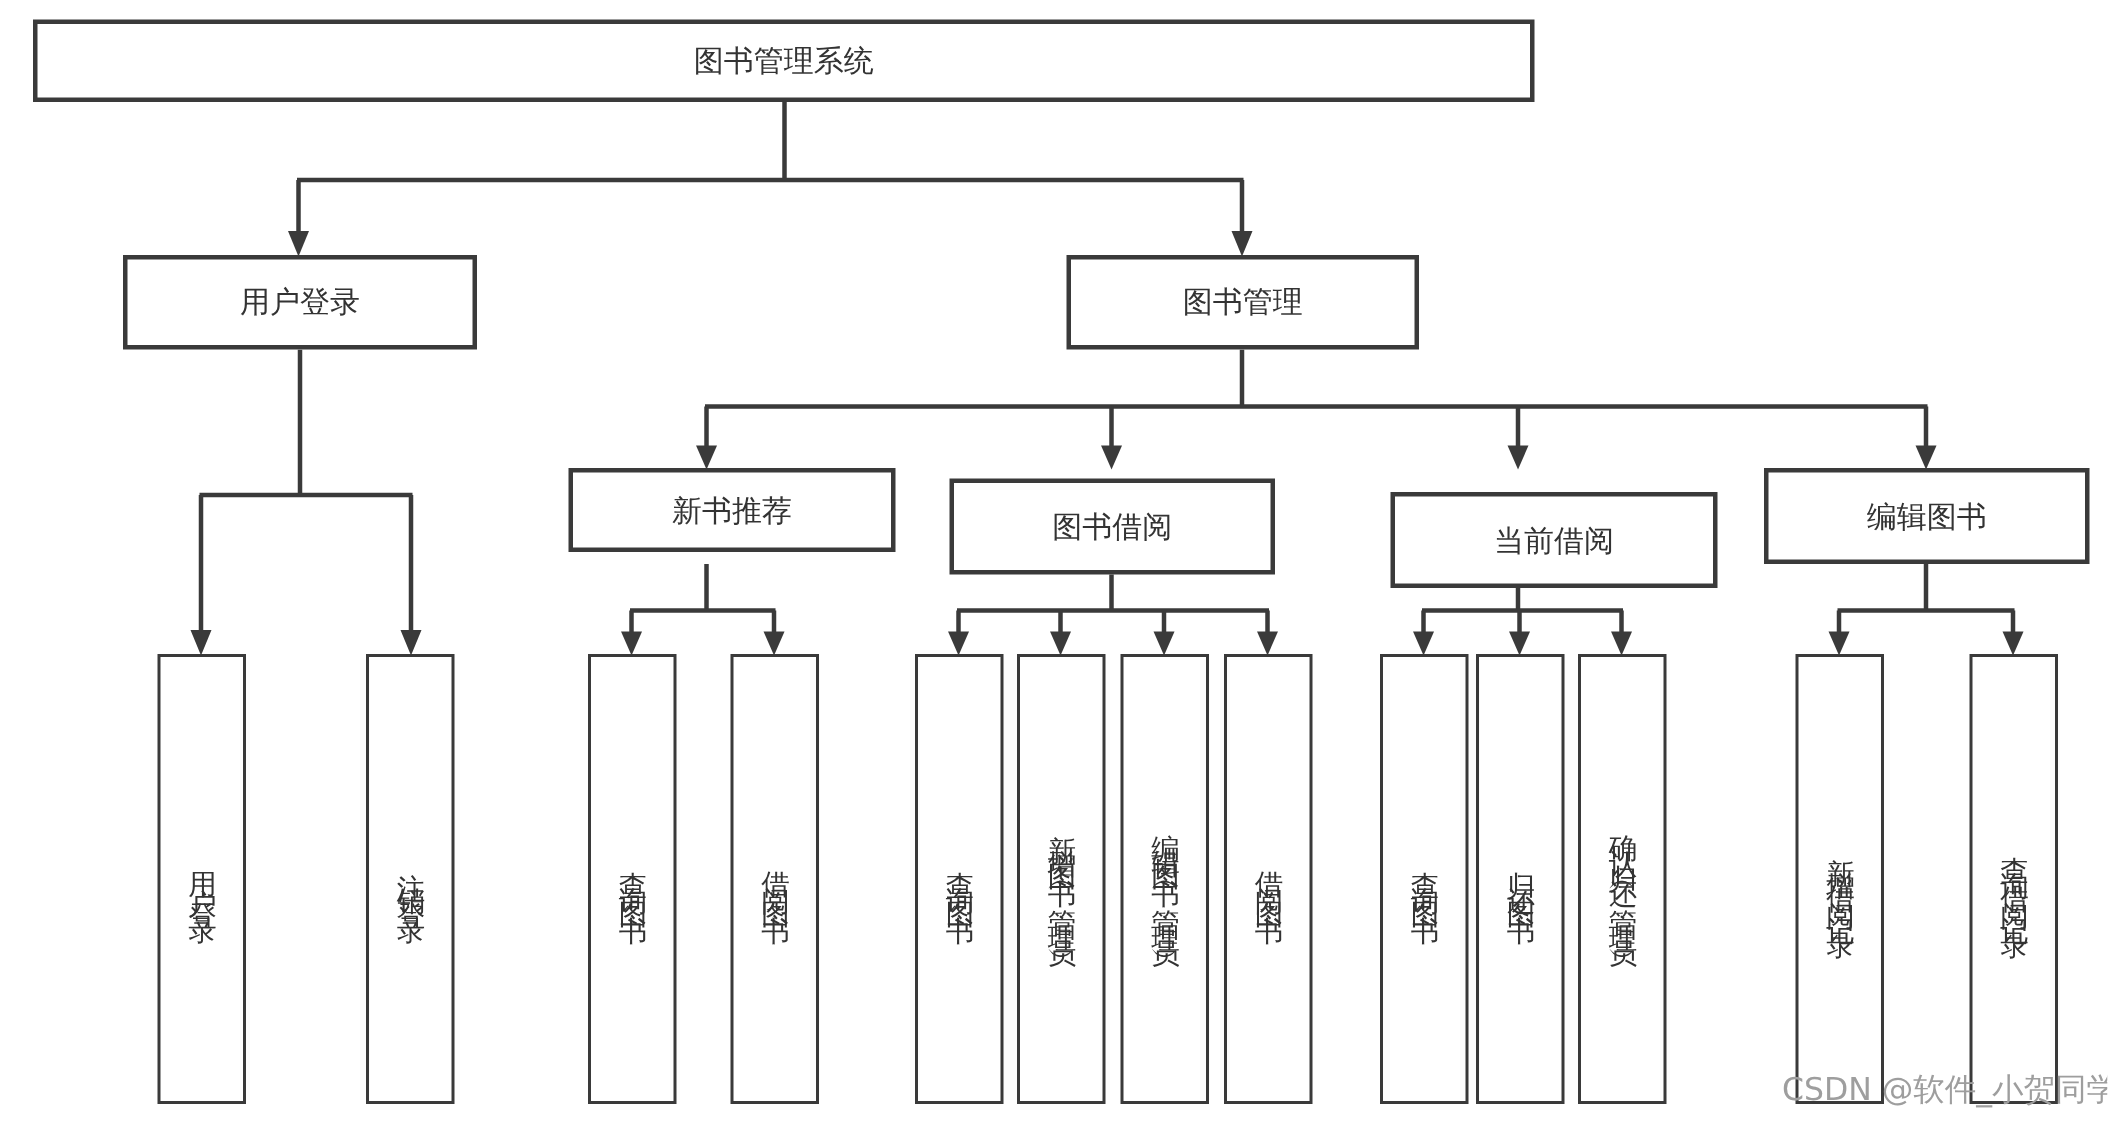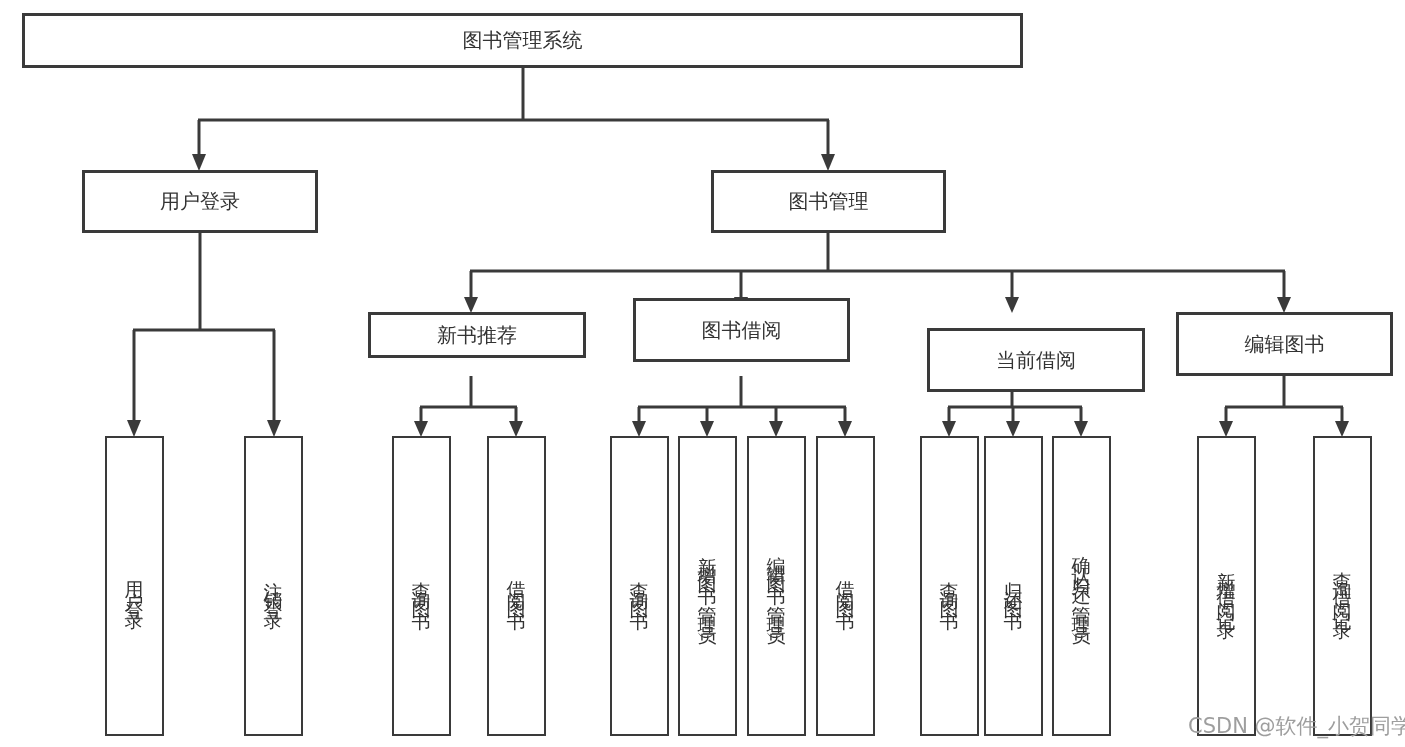--- a/index.html
+++ b/index.html
@@ -118,24 +118,24 @@
     <span>图书管理系统</span>
   </div>
 
   <div class="node" style="left:82px;top:170px;width:236px;height:63px;">
     <span>用户登录</span>
   </div>
   <div class="node" style="left:711px;top:170px;width:235px;height:63px;font-family:Liberation Serif, serif;">
     <span>图书管理</span>
   </div>
 
-  <div class="node" style="left:368px;top:312px;width:218px;height:46px;">
+  <div class="node" style="left:379px;top:312px;width:218px;height:56px;">
     <span>新书推荐</span>
   </div>
-  <div class="node" style="left:633px;top:298px;width:217px;height:64px;">
+  <div class="node" style="left:633px;top:319px;width:217px;height:64px;">
     <span>图书借阅</span>
   </div>
   <div class="node" style="left:903px;top:328px;width:218px;height:64px;margin-left:24px;">
     <span>当前借阅</span>
   </div>
   <div class="node" style="left:1176px;top:312px;width:217px;height:64px;">
     <span>编辑图书</span>
   </div>
 
   <div class="node leaf" style="left:105px;top:436px;width:59px;height:300px;">

